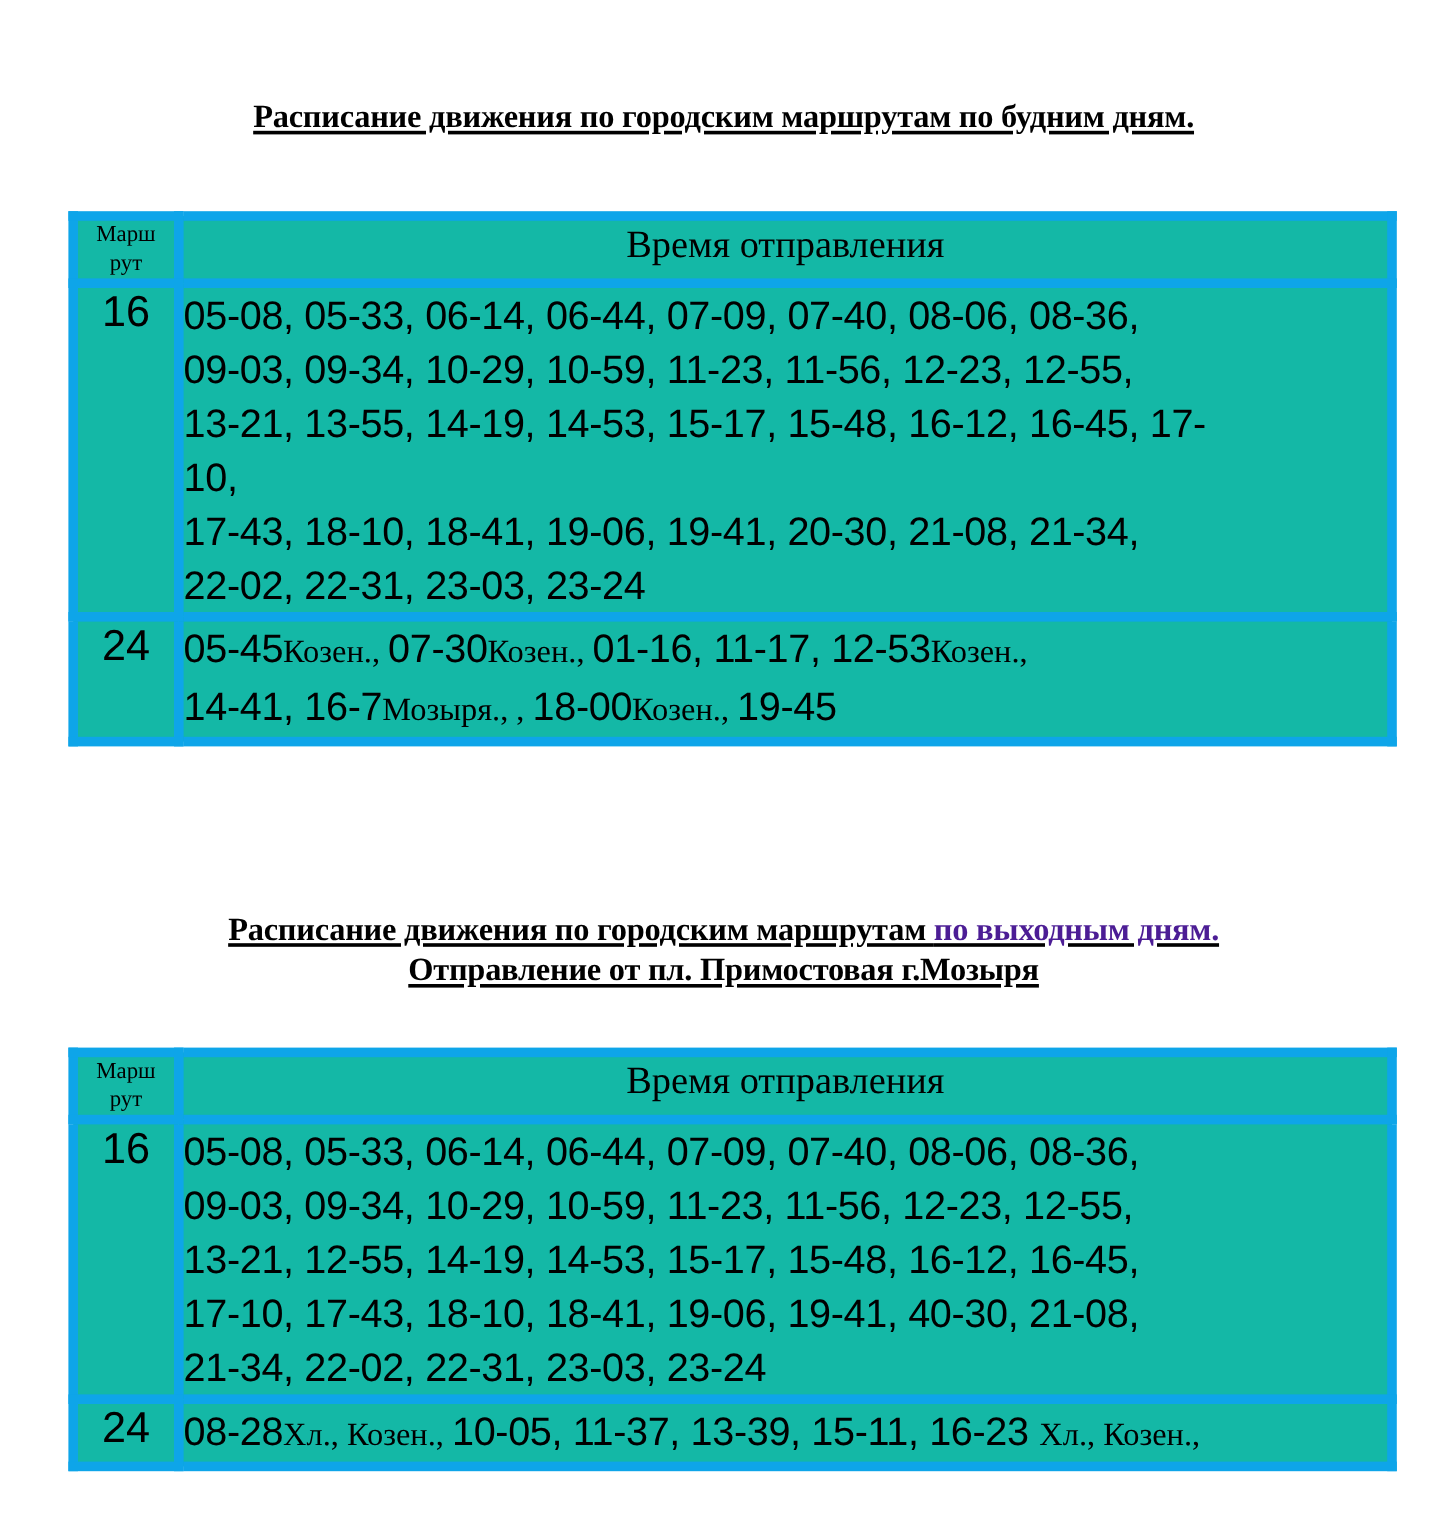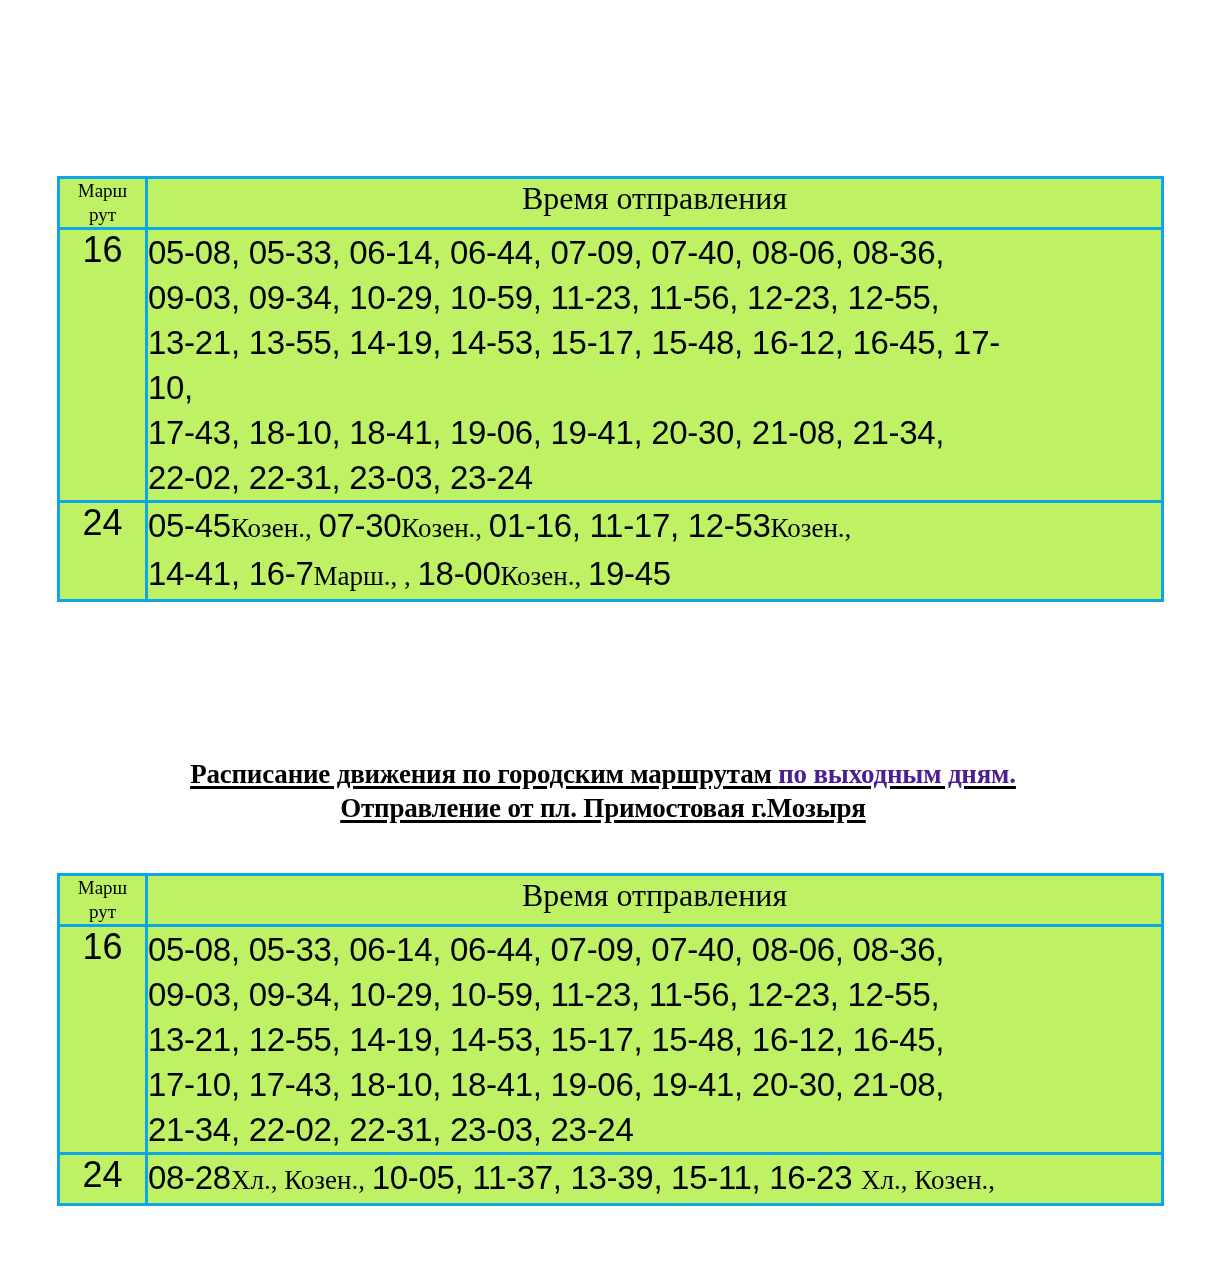--- a/index.html
+++ b/index.html
@@ -50,24 +50,24 @@
   #title-weekend { top: 757px; }
 
   
   .sched-table {
     position: absolute;
     border-collapse: collapse;
     table-layout: fixed;
     background: #ffffff;
   }
   .sched-table td {
-    border: 3px solid #0ea5e9;
+    border: 8px solid #0ea5e9;
     padding: 0;
     vertical-align: top;
-    background: #bef264;
+    background: #14b8a6;
   }
 
   #table-weekday { left: 57px; top: 176px; width: 1107px; }
   #table-weekend { left: 57px; top: 873px; width: 1107px; }
 
   .col-route { width: 88px; }
 
   
   .hdr-route {
     text-align: center;
@@ -111,20 +111,23 @@
     font-size: 27px;
     letter-spacing: 0;
   }
 </style>
 </head>
 <body>
 
 <div class="page">
 
   <div class="title-block" id="title-weekday">
+    <div class="title-line">
+      <span class="u">Расписание движения по городским маршрутам по будним дням.</span>
+    </div>
   </div>
 
   <table class="sched-table" id="table-weekday">
     <colgroup>
         <col class="col-route">
         <col>
       </colgroup>
     <tbody>
       <tr>
         <td class="hdr-route">
@@ -141,21 +144,21 @@
             <span class="ln"><span>13-21, 13-55, 14-19, 14-53, 15-17, 15-48, 16-12, 16-45, 17-</span></span>
             <span class="ln"><span>10,</span></span>
             <span class="ln"><span>17-43, 18-10, 18-41, 19-06, 19-41, 20-30, 21-08, 21-34,</span></span>
             <span class="ln"><span>22-02, 22-31, 23-03, 23-24</span></span>
           </td>
       </tr>
       <tr>
         <td class="route-num">24</td>
         <td class="times-cell">
             <span class="ln"><span>05-45</span><span class="note">Козен., </span><span>07-30</span><span class="note">Козен., </span><span>01-16, 11-17, 12-53</span><span class="note">Козен.,</span></span>
-            <span class="ln"><span>14-41, 16-7</span><span class="note">Марш., , </span><span>18-00</span><span class="note">Козен., </span><span>19-45</span></span>
+            <span class="ln"><span>14-41, 16-7</span><span class="note">Мозыря., , </span><span>18-00</span><span class="note">Козен., </span><span>19-45</span></span>
           </td>
       </tr>
     </tbody>
   </table>
 
   <div class="title-block" id="title-weekend">
     <div class="title-line"><span class="u"><span>Расписание движения по городским маршрутам </span><span class="red">по выходным дням.</span></span></div>
     <div class="title-line">
       <span class="u">Отправление от пл. Примостовая   г.Мозыря</span>
     </div>
@@ -173,21 +176,21 @@
           <div>рут</div>
         </td>
         <td class="hdr-times">Время отправления</td>
       </tr>
       <tr>
         <td class="route-num">16</td>
         <td class="times-cell">
             <span class="ln"><span>05-08, 05-33, 06-14, 06-44, 07-09, 07-40, 08-06, 08-36,</span></span>
             <span class="ln"><span>09-03, 09-34, 10-29, 10-59, 11-23, 11-56, 12-23, 12-55,</span></span>
             <span class="ln"><span>13-21, 12-55, 14-19, 14-53, 15-17, 15-48, 16-12, 16-45,</span></span>
-            <span class="ln"><span>17-10, 17-43, 18-10, 18-41, 19-06, 19-41, 20-30, 21-08,</span></span>
+            <span class="ln"><span>17-10, 17-43, 18-10, 18-41, 19-06, 19-41, 40-30, 21-08,</span></span>
             <span class="ln"><span>21-34, 22-02, 22-31, 23-03, 23-24</span></span>
           </td>
       </tr>
       <tr>
         <td class="route-num">24</td>
         <td class="times-cell">
             <span class="ln"><span>08-28</span><span class="note">Хл., Козен., </span><span>10-05, 11-37, 13-39, 15-11, 16-23 </span><span class="note">Хл., Козен.,</span></span>
           </td>
       </tr>
     </tbody>

